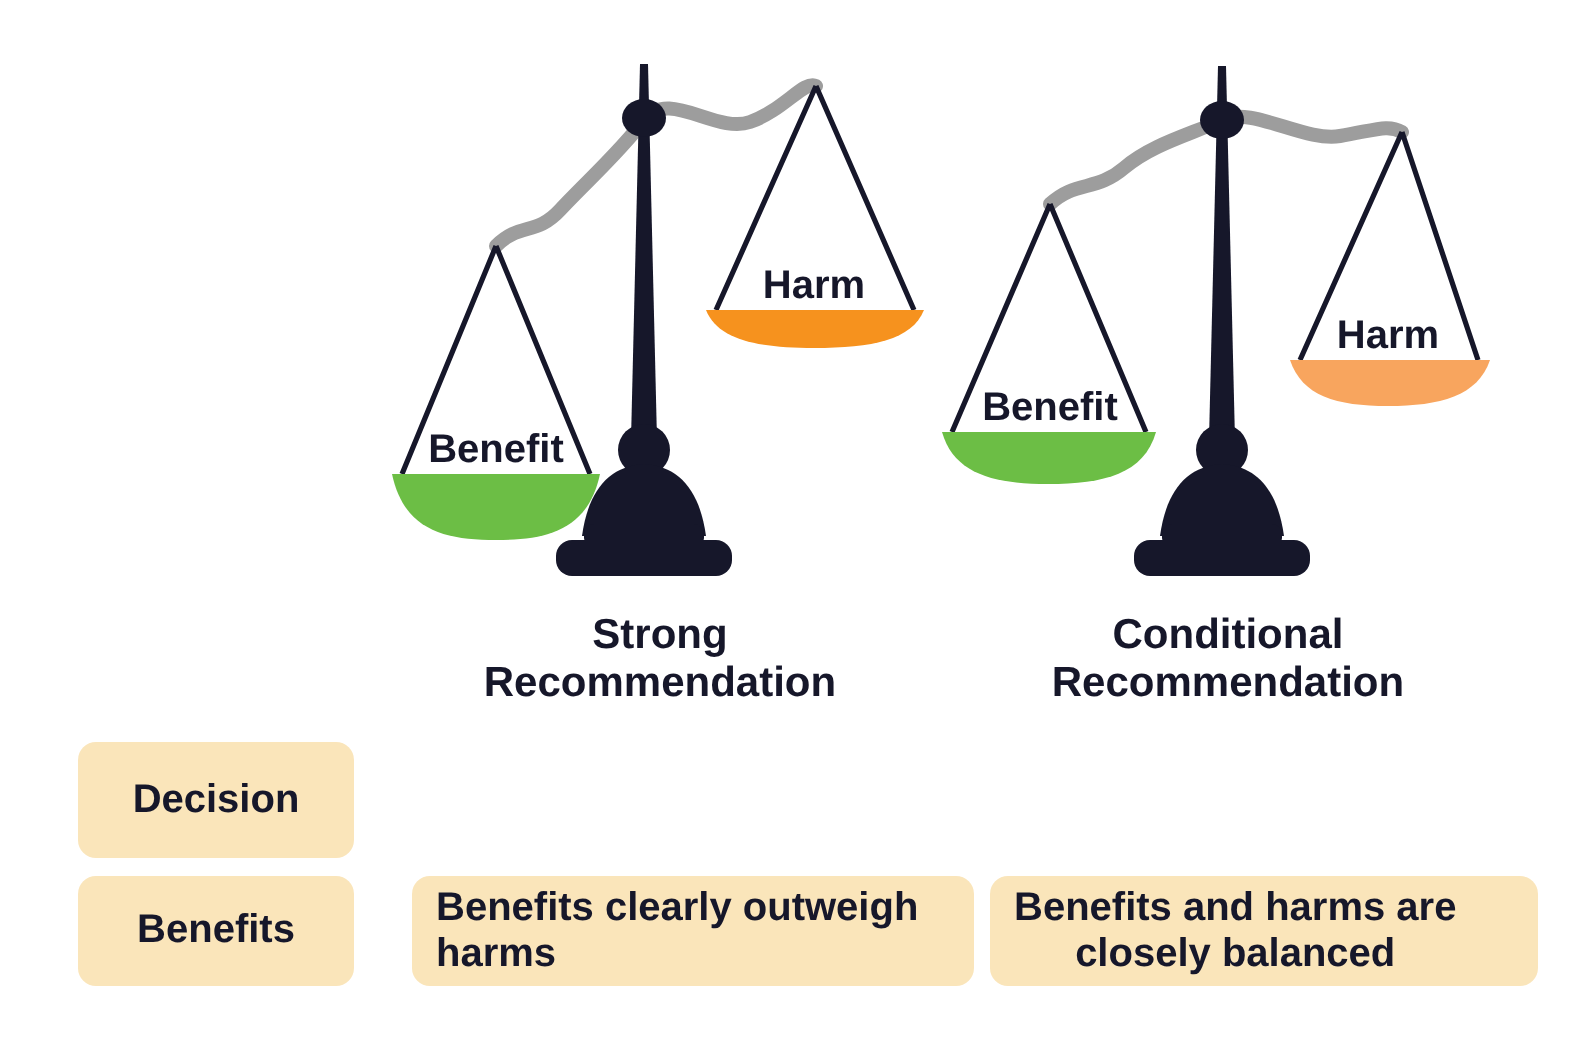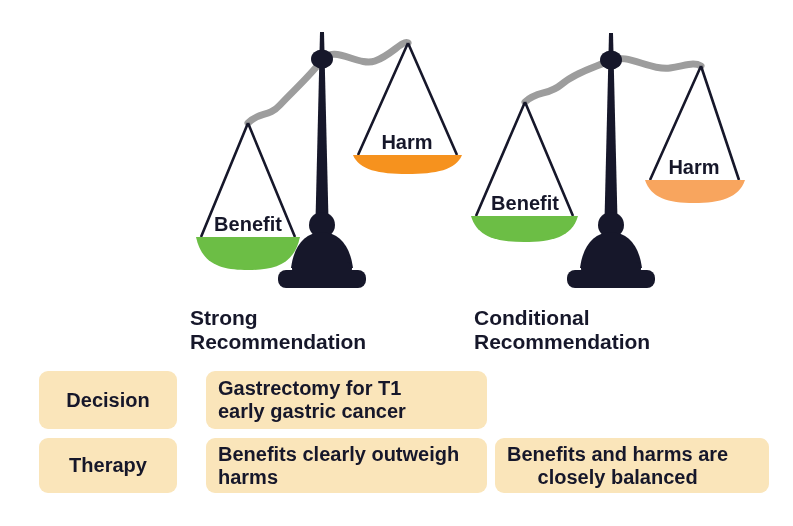--- a/index.html
+++ b/index.html
@@ -14,20 +14,21 @@
   .scale-svg { position: absolute; }
   .pan-text {
     font-family: "Liberation Sans", sans-serif;
     font-weight: bold;
     font-size: 20px;
     fill: #16172a;
   }
   .caption {
     position: absolute;
     width: 280px;
+    text-align: center;
     font-weight: bold;
     font-size: 21px;
     line-height: 24px;
     color: #16172a;
     white-space: pre-line;
   }
   .cell {
     position: absolute;
     background: #fae5ba;
     border-radius: 9px;
@@ -91,22 +92,20 @@
       <rect x="107" y="252" width="88" height="18" rx="8"></rect>
     </g>
   </svg>
 
   <div class="caption" style="left:190px; top:306px;">Strong
 Recommendation</div>
   <div class="caption" style="left:474px; top:306px;">Conditional
 Recommendation</div>
 
   <div class="cell label-cell" style="left:39px; top:371px; width:138px; height:58px;">Decision</div>
-  <div class="cell content-cell" style="left:206px; top:371px; width:281px; height:58px;">Gastrectomy for T1
-early gastric cancer</div>
 
-  <div class="cell label-cell" style="left:39px; top:438px; width:138px; height:55px;">Therapy</div>
+  <div class="cell label-cell" style="left:39px; top:438px; width:138px; height:55px;">Benefits</div>
   <div class="cell content-cell" style="left:206px; top:438px; width:281px; height:55px;">Benefits clearly outweigh
 harms</div>
   <div class="cell content-cell" style="left:495px; top:438px; width:274px; height:55px;text-align:center;">Benefits and harms are
 closely balanced</div>
 
 </div>
 
 </body></html>

